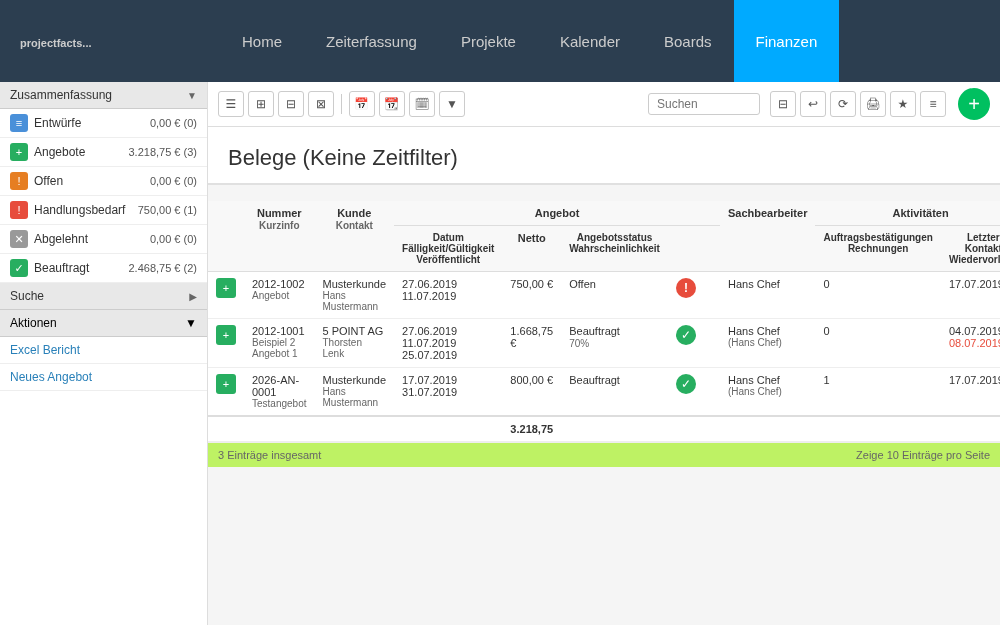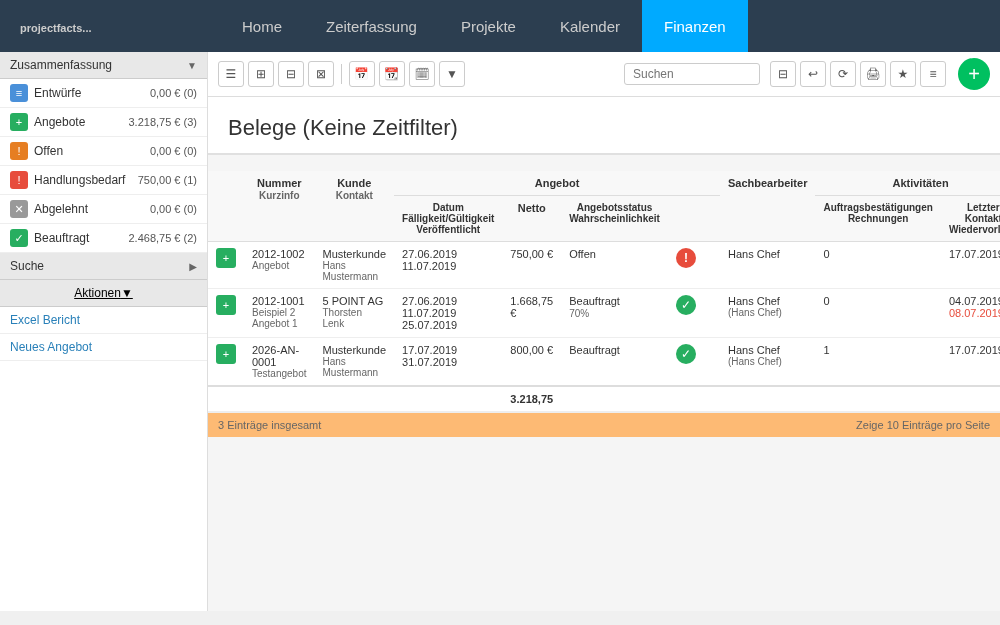--- a/index.html
+++ b/index.html
@@ -1,19 +1,19 @@
 <!DOCTYPE html>
 <html><head>
   <meta charset="utf-8">
   <style>
     * { box-sizing: border-box; margin: 0; padding: 0; }
     body { font-family: Arial, sans-serif; font-size: 12px; background: #f0f0f0; width: 1000px; height: 625px; overflow: hidden; }
 
     
-    .navbar { background: #2c3e50; height: 52px; display: flex; align-items: center; }
+    .navbar { background: #2c3e50; height: 82px; display: flex; align-items: center; }
     .navbar .logo { color: white; font-size: 18px; font-weight: bold; padding: 0 20px; min-width: 220px; }
     .navbar .logo span { color: #ccc; font-size: 11px; }
     .nav-items { display: flex; height: 100%; }
     .nav-item { color: #ccc; display: flex; align-items: center; padding: 0 22px; cursor: pointer; font-size: 15px; }
     .nav-item.active { background: #00aaff; color: white; }
 
     
     .main-layout { display: flex; height: calc(625px - 66px); }
 
     
@@ -25,47 +25,47 @@
     .icon-draft { background: #4a90d9; color: white; }
     .icon-offer { background: #27ae60; color: white; }
     .icon-open { background: #e67e22; color: white; }
     .icon-action { background: #e74c3c; color: white; }
     .icon-rejected { background: #999; color: white; }
     .icon-assigned { background: #27ae60; color: white; }
     .sidebar-item .label { flex: 1; color: #333; }
     .sidebar-item .amount { color: #555; font-size: 11px; white-space: nowrap; }
     .sidebar-search { background: #e8e8e8; padding: 6px 10px; font-size: 12px; color: #333; display: flex; justify-content: space-between; align-items: center; border-bottom: 1px solid #ccc; cursor: pointer; }
     .sidebar-search .arrow { color: #666; font-size: 10px; }
-    .sidebar-actions { background: #e8e8e8; padding: 6px 10px; font-size: 12px; display: flex; justify-content: center; align-items: center; border-bottom: 1px solid #ccc; text-decoration: underline; }
+    .sidebar-actions { background: #e8e8e8; padding: 6px 10px; font-size: 12px; display: flex; justify-content: space-between; align-items: center; border-bottom: 1px solid #ccc; }
     .sidebar-action-item { padding: 6px 10px; border-bottom: 1px solid #eee; cursor: pointer; color: #2980b9; font-size: 12px; }
 
     
     .content { flex: 1; background: #f5f5f5; overflow-y: auto; }
     .toolbar { background: white; border-bottom: 1px solid #ddd; padding: 6px 10px; display: flex; align-items: center; gap: 4px; }
     .toolbar-btn { width: 26px; height: 26px; border: 1px solid #ccc; background: white; border-radius: 3px; cursor: pointer; display: flex; align-items: center; justify-content: center; font-size: 12px; color: #555; }
     .toolbar-separator { width: 1px; background: #ccc; height: 20px; margin: 0 3px; }
-    .toolbar-search { margin-left: auto; border: 1px solid #ccc; border-radius: 3px; padding: 3px 8px; font-size: 12px; color: #999; width: 136px; }
+    .toolbar-search { margin-left: auto; border: 1px solid #ccc; border-radius: 3px; padding: 3px 8px; font-size: 12px; color: #999; width: 112px; }
     .toolbar-right { display: flex; gap: 4px; align-items: center; margin-left: 6px; }
     .add-btn { width: 32px; height: 32px; background: #00c060; border-radius: 50%; display: flex; align-items: center; justify-content: center; cursor: pointer; color: white; font-size: 20px; margin-left: 8px; }
 
     .page-title { font-size: 22px; color: #333; padding: 18px 20px 12px; border-bottom: 2px solid #e0e0e0; margin-bottom: 16px; background: white; }
 
     
     .table-container { padding: 0 0 0 0; background: white; margin: 0; }
     .data-table { width: 100%; border-collapse: collapse; font-size: 11px; }
     .data-table th { background: #f8f8f8; border-bottom: 1px solid #ddd; padding: 6px 8px; text-align: center; font-weight: bold; color: #333; font-size: 11px; vertical-align: top; }
     .data-table td { padding: 6px 8px; border-bottom: 1px solid #eee; vertical-align: top; color: #333; }
     .th-angebot { background: #e8f4fd; text-align: center; }
     .th-aktivitaten { background: #f0f0f0; text-align: center; }
     .group-header { text-align: center; padding: 4px 8px; font-weight: bold; font-size: 11px; }
     .row-icon { width: 20px; height: 20px; background: #27ae60; border-radius: 3px; display: flex; align-items: center; justify-content: center; color: white; font-size: 11px; }
     .status-icon-warning { width: 20px; height: 20px; background: #e74c3c; border-radius: 50%; display: flex; align-items: center; justify-content: center; color: white; font-size: 12px; font-weight: bold; }
     .status-icon-ok { width: 20px; height: 20px; background: #27ae60; border-radius: 50%; display: flex; align-items: center; justify-content: center; color: white; font-size: 12px; }
     .total-row td { font-weight: bold; border-top: 2px solid #ddd; }
-    .footer-info { padding: 6px 10px; font-size: 11px; color: #666; display: flex; justify-content: space-between; background: #fdba74; border-top: 1px solid #eee; }
+    .footer-info { padding: 6px 10px; font-size: 11px; color: #666; display: flex; justify-content: space-between; background: #bef264; border-top: 1px solid #eee; }
     .date-red { color: #e74c3c; }
     .sub-label { color: #666; font-size: 10px; }
   </style>
 </head>
 <body>
 
 <div class="navbar">
   <div class="logo">
     <span>projectfacts...</span>
   </div>
@@ -74,20 +74,23 @@
         <span>Home</span>
       </div>
     <div class="nav-item">
         <span>Zeiterfassung</span>
       </div>
     <div class="nav-item">
         <span>Projekte</span>
       </div>
     <div class="nav-item">
         <span>Kalender</span>
+      </div>
+    <div class="nav-item">
+        <span>Boards</span>
       </div>
     <div class="nav-item active">
         <span>Finanzen</span>
       </div>
   </div>
 </div>
 
 <div class="main-layout">
 
   <div class="sidebar">

